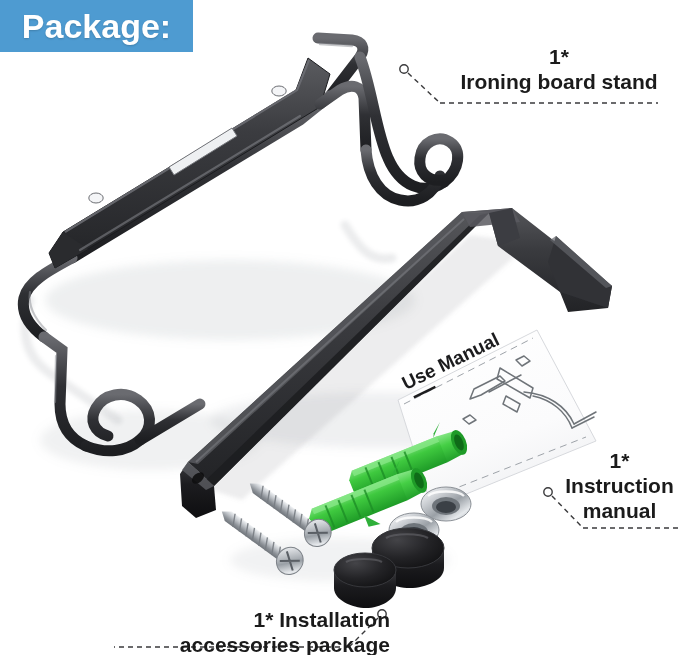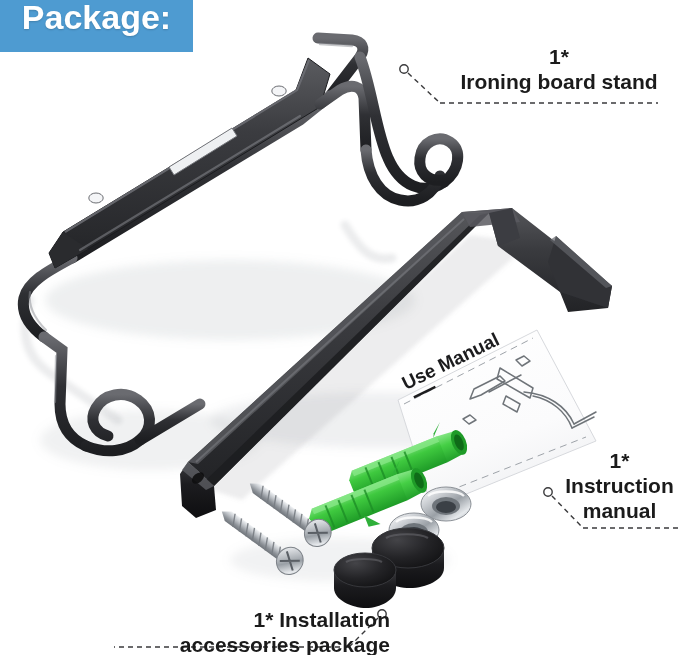--- a/index.html
+++ b/index.html
@@ -18,20 +18,21 @@
 
   
   .banner {
     position: absolute;
     left: 0px;
     top: 0px;
     width: 193px;
     height: 52px;
     background: #4e9bd1;
     display: flex;
+    align-items: center;
     justify-content: center;
   }
   .banner-label {
     color: #ffffff;
     font-size: 34px;
     font-weight: bold;
     letter-spacing: 0px;
     line-height: 1;
     text-shadow: 0 1px 2px rgba(0,0,0,0.18);
     white-space: nowrap;

